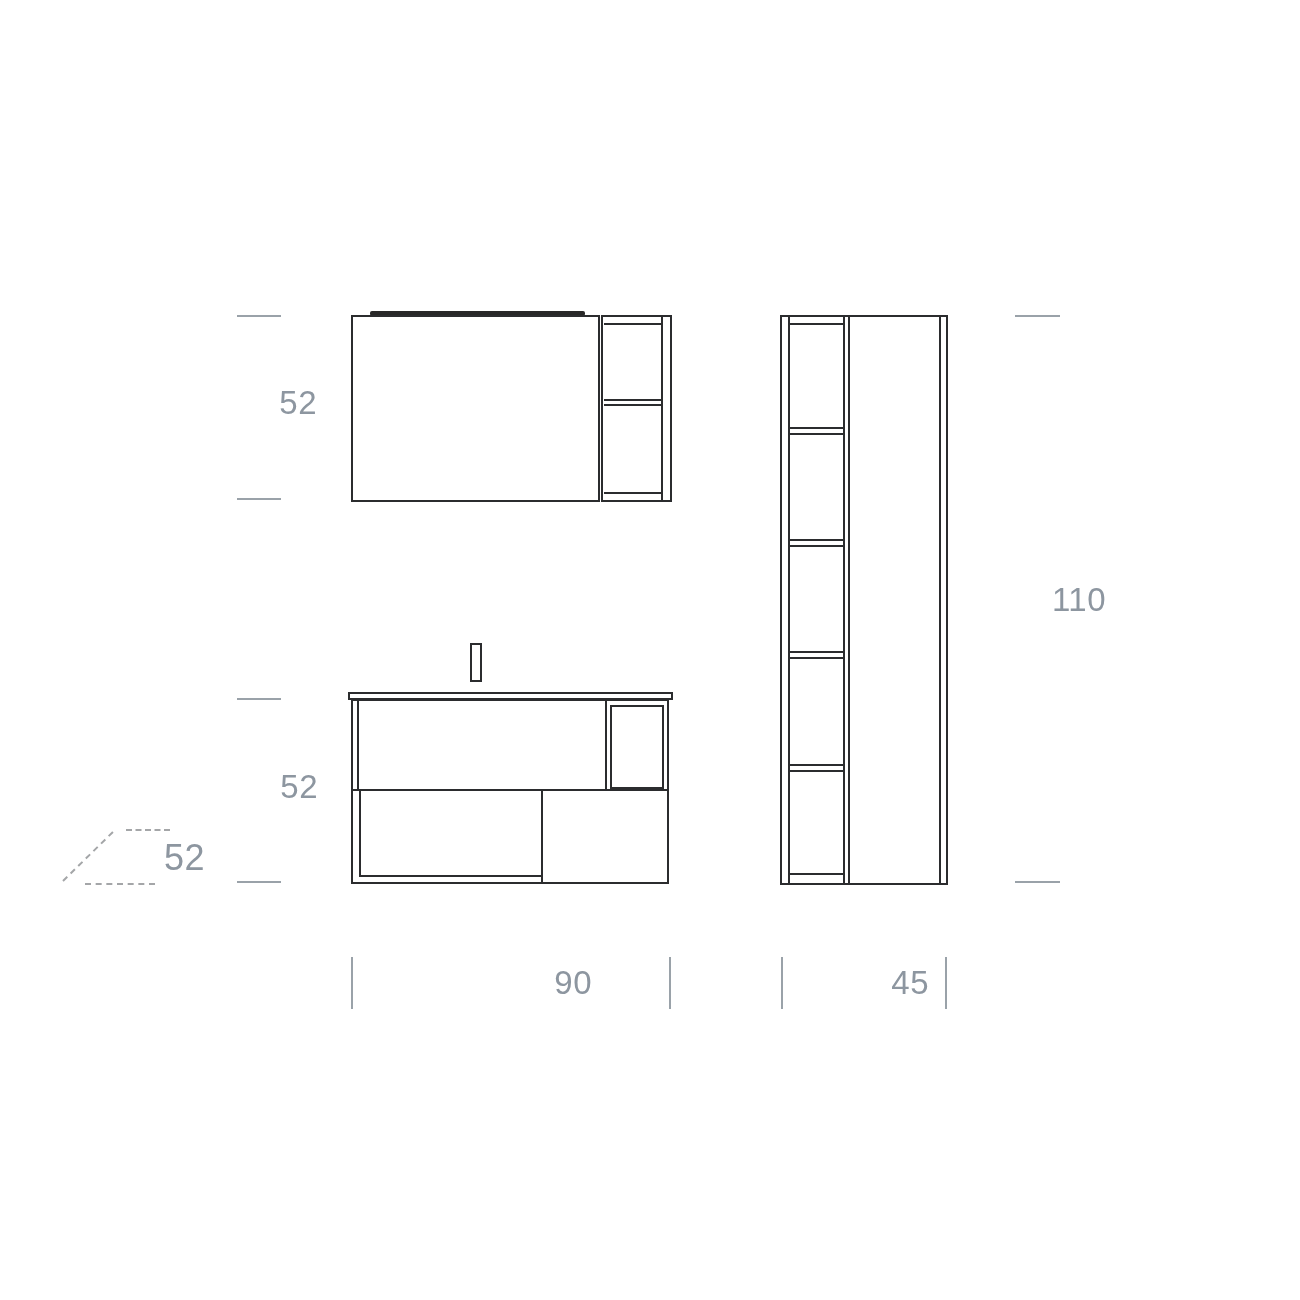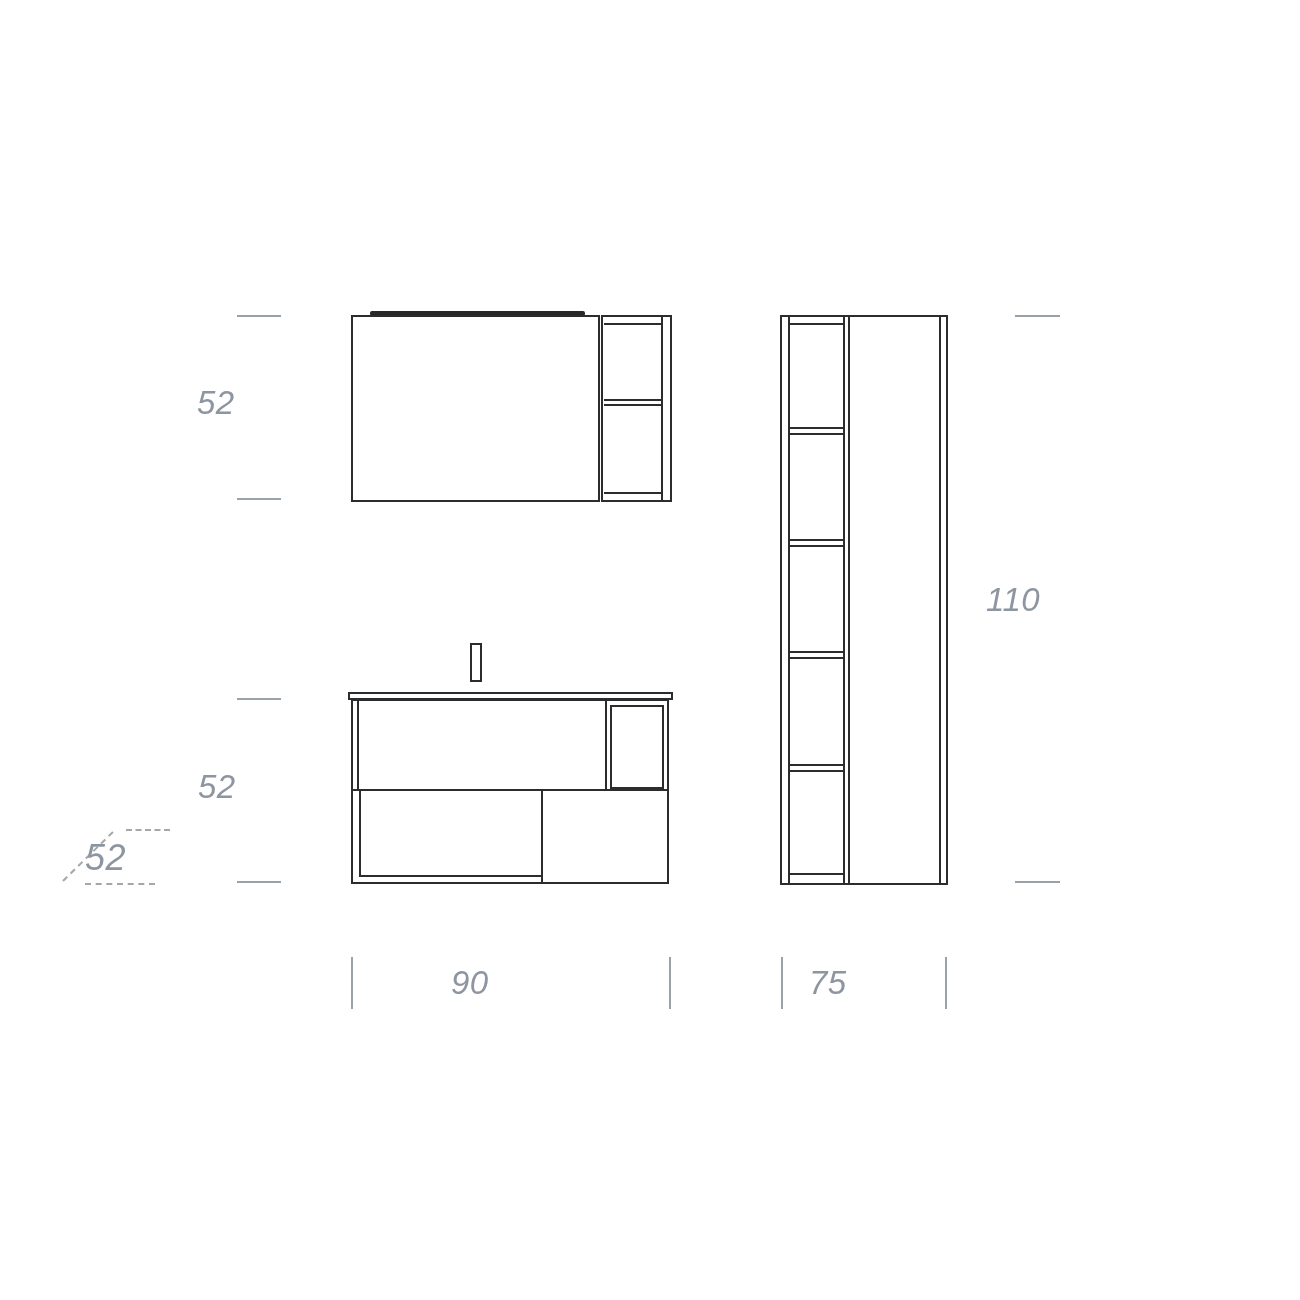--- a/index.html
+++ b/index.html
@@ -9,24 +9,23 @@
     font-family:"Liberation Sans",sans-serif;
   }
   .canvas{position:relative;width:1300px;height:1300px;overflow:hidden;background:var(--background,#ffffff)}
   .box{position:absolute;border:2px solid var(--drawing-line,#2b2c2e);background:#ffffff;box-sizing:border-box}
   .vline{position:absolute;width:2px;background:var(--drawing-line,#2b2c2e)}
   .hline{position:absolute;height:2px;background:var(--drawing-line,#2b2c2e)}
   .light-bar{position:absolute;background:var(--light-bar,#282828);border-radius:2px}
   .tick-h{position:absolute;height:2px;background:var(--dim-tick,#9aa2a9)}
   .tick-v{position:absolute;width:2px;background:var(--dim-tick,#9aa2a9)}
   .dim{
-    position:absolute;width:120px;text-align:left;
+    position:absolute;width:120px;text-align:right;
     font-size:33px;line-height:34px;letter-spacing:0.5px;
     color:var(--dim-text,#8d96a0);
-    font-style:italic;
   }
   .dim.big{font-size:36px;line-height:36px}
   .dash-h{position:absolute;height:0;border-top:2px dashed var(--dash-line,#a4a6a8)}
   .dash-diag{position:absolute;height:0;border-top:2px dashed var(--dash-line,#a4a6a8);transform-origin:left center}
 </style>
 </head>
 <body>
 
 <div class="canvas">
 
@@ -78,16 +77,16 @@
   <div class="tick-v" style="left:945px;top:957px;height:52px"></div>
 
   <div class="dash-diag" style="left:63px;top:880px;width:70px;transform:rotate(-44.5deg)"></div>
   <div class="dash-h" style="left:126px;top:829px;width:44px"></div>
   <div class="dash-h" style="left:85px;top:883px;width:70px"></div>
 
   <div class="dim" style="left:197px;top:386px">52</div>
   <div class="dim" style="left:198px;top:770px">52</div>
   <div class="dim big" style="left:85px;top:840px">52</div>
   <div class="dim" style="left:986px;top:583px">110</div>
-  <div class="dim" style="left:451px;top:966px">90</div>
-  <div class="dim" style="left:809px;top:966px">75</div>
+  <div class="dim" style="left:472px;top:966px">90</div>
+  <div class="dim" style="left:809px;top:966px">45</div>
 
 </div>
 
 </body></html>

